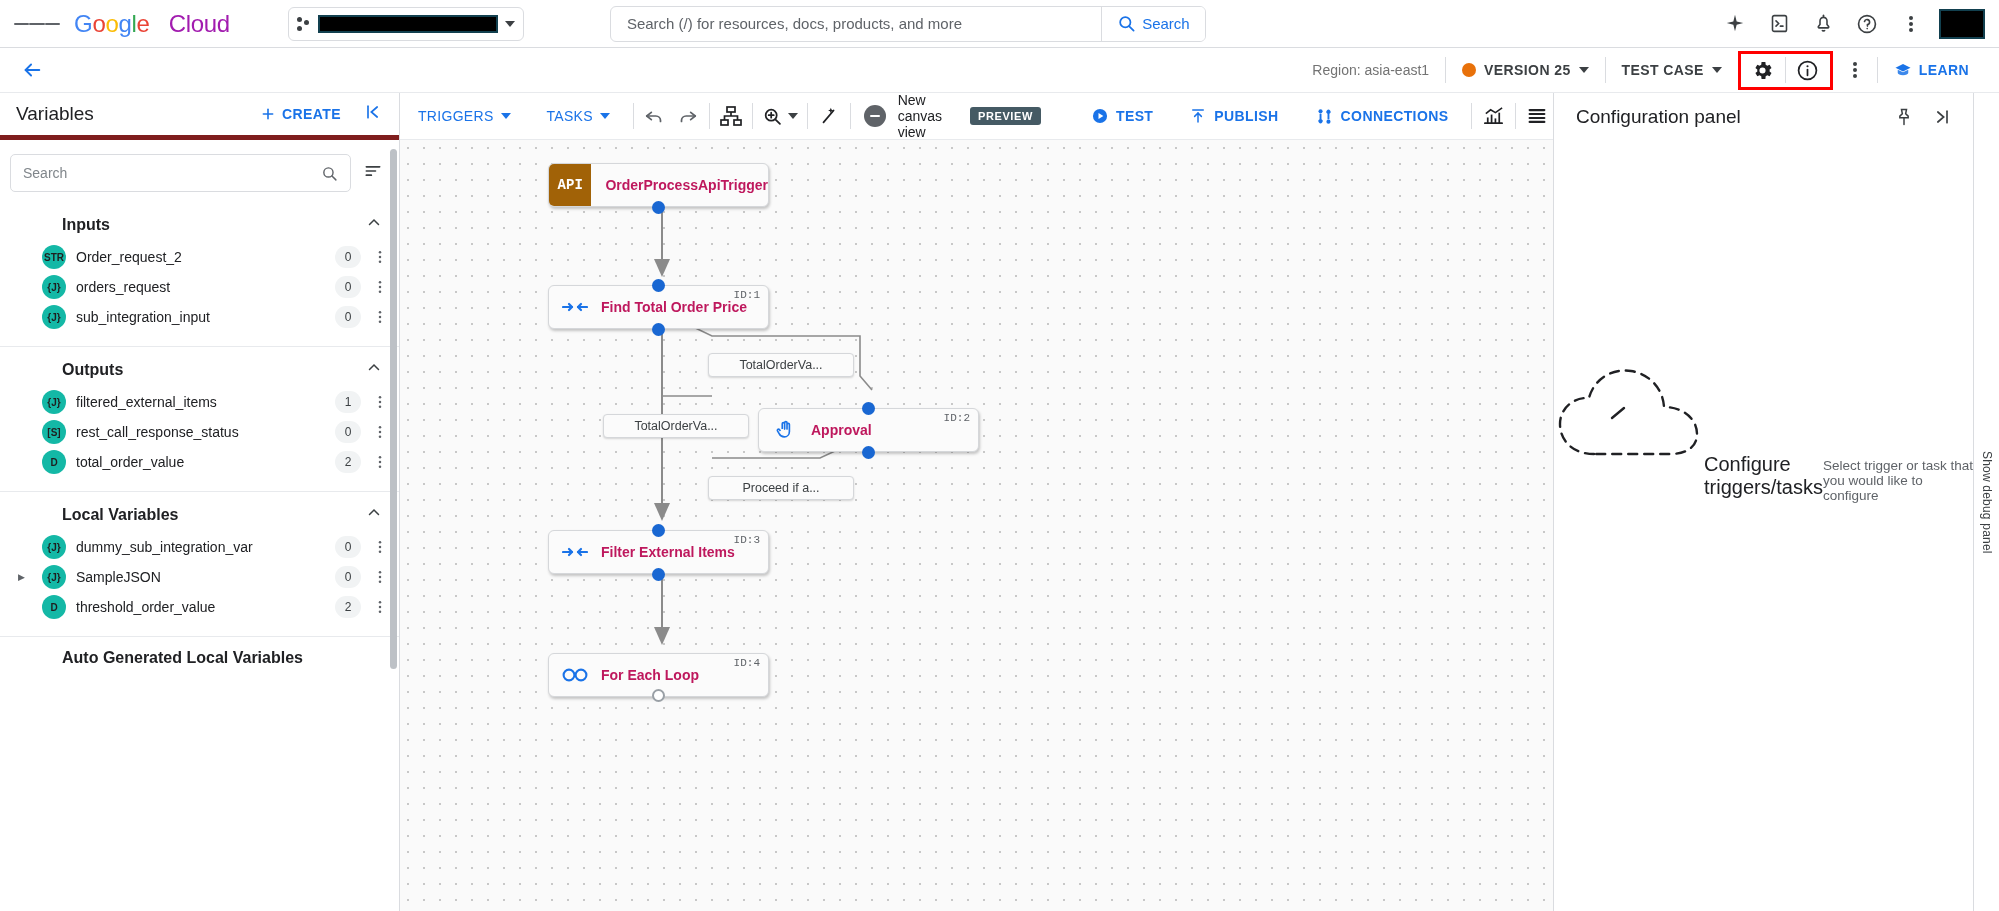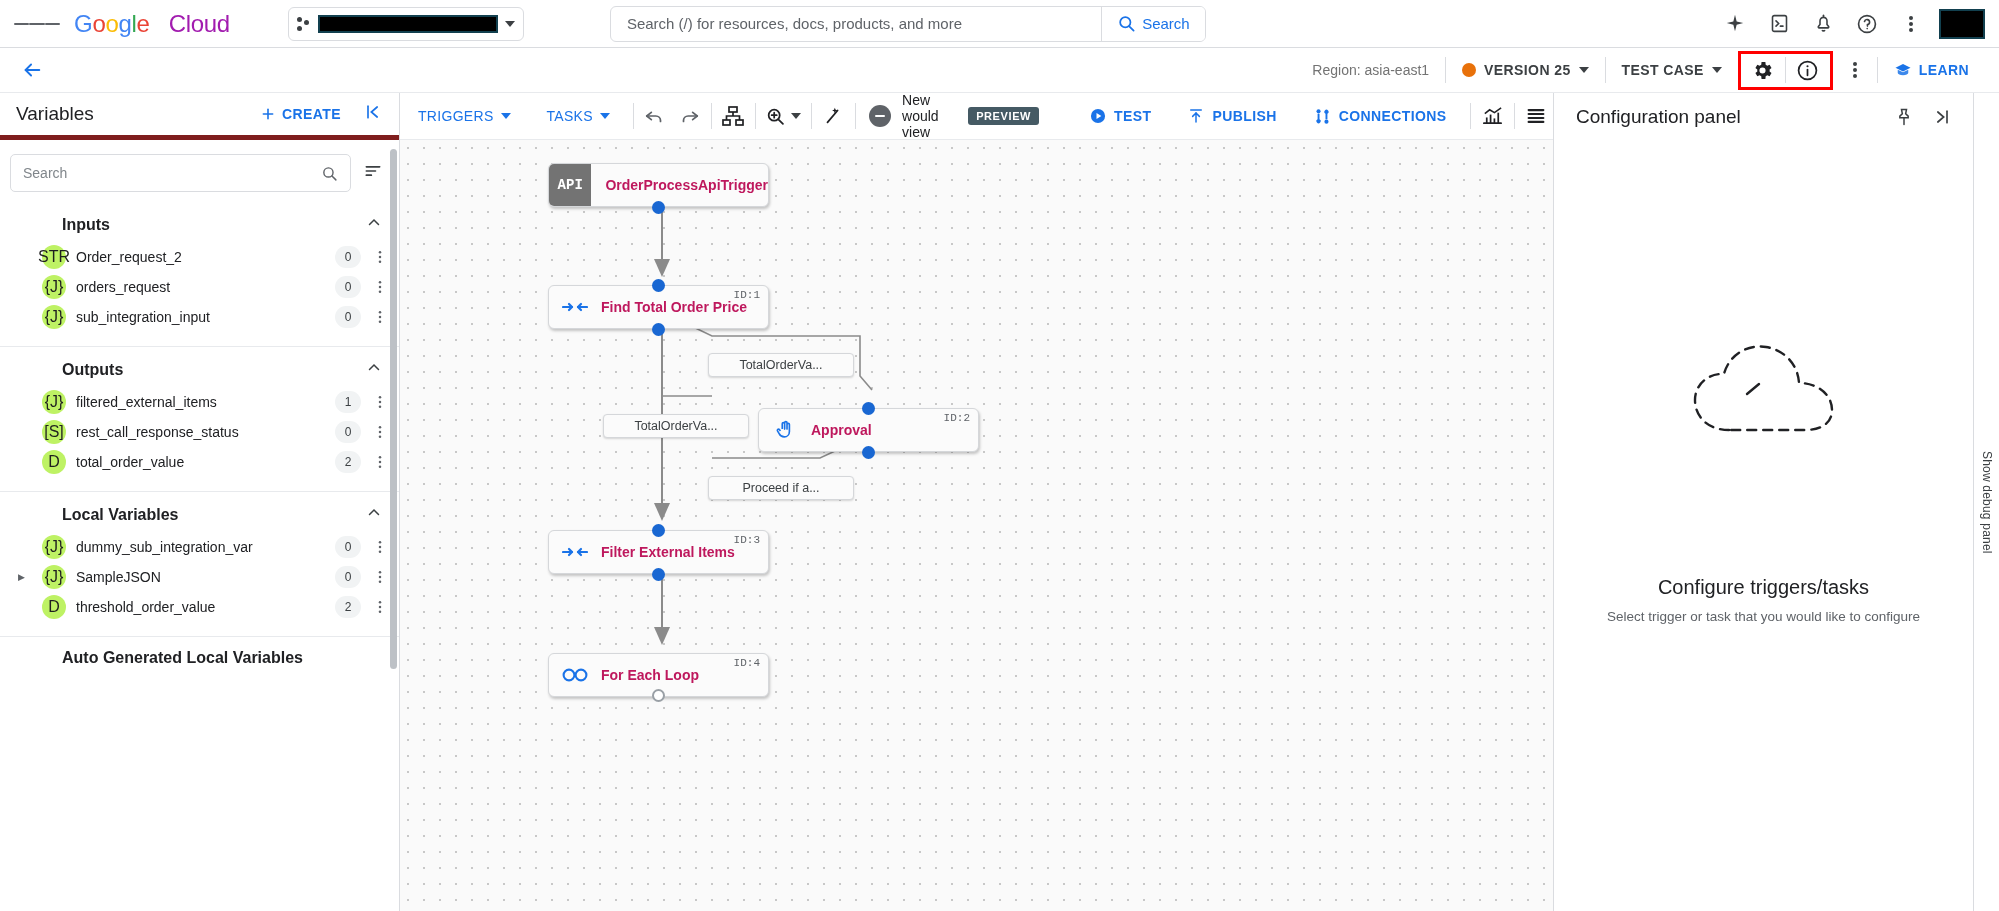--- a/index.html
+++ b/index.html
@@ -90,22 +90,22 @@
   .varsearch input::placeholder{color:#80868b;}
   .sorticon { color:#3c4043; cursor:pointer; }
   .varlist { flex:1; overflow:hidden; }
   .group { border-bottom:1px solid #e8eaed; padding-bottom: 14px;}
   .group:last-child{border-bottom:0;}
   .grouphead { display:flex;align-items:center;padding: 12px 16px 6px 18px; margin-left: 44px;}
   .grouphead h3 { font-size:16px;font-weight:700;color:#202124;}
   .chev { margin-left:auto; color:#3c4043; cursor:pointer; }
   .vrow { display:flex;align-items:center;height:30px;padding-left:18px;padding-right:10px;gap:10px;cursor:pointer;}
   .twisty { width:14px; color:#5f6368; font-size:9px; flex:0 0 14px;}
-  .vbadge { width:24px;height:24px;border-radius:50%;background:#bef264;color:#1f1f1f;
-            display:flex;align-items:center;justify-content:center;font-size:16px;font-weight:400;flex:0 0 24px;}
+  .vbadge { width:24px;height:24px;border-radius:50%;background:#14b8a6;color:#1f1f1f;
+            display:flex;align-items:center;justify-content:center;font-size:10px;font-weight:700;flex:0 0 24px;}
   .vname { font-size:14px;color:#202124;}
   .vcount { margin-left:auto; width:26px;height:22px;border-radius:11px;background:#f1f3f4;
             display:flex;align-items:center;justify-content:center;font-size:12px;color:#3c4043;}
   .vmenu { width:18px;display:flex;justify-content:center;cursor:pointer;}
   .scrollthumb { position:absolute; right:2px; top:56px; width:7px; height:520px; background:#bdc1c6; border-radius:4px;}
 
   
   .canvascol { flex:1; display:flex; flex-direction:column; min-width:0;}
   .ctoolbar { height:47px; display:flex; align-items:center; border-bottom:1px solid #e8eaed; background:#fff;}
   .tbtn { display:flex;align-items:center;gap:7px;padding:0 18px;height:100%;color:#1a73e8;font-size:14px;font-weight:500;letter-spacing:.3px;cursor:pointer;}
@@ -122,36 +122,36 @@
 
   .canvas { flex:1; position:relative; overflow:hidden;
     background-color:#fafafa;
     background-image: radial-gradient(#c8c8c8 1px, transparent 1px);
     background-size: 16px 16px; }
 
   .node { position:absolute; background:#fbfbfb; border:1px solid #d5d7da; border-radius:6px;
           box-shadow: 1px 2px 3px rgba(0,0,0,.22); display:flex; align-items:center; }
   .node .ntitle{ font-size:14px; font-weight:700; color:#be185d; }
   .node .nid{ position:absolute; top:3px; right:8px; font-size:11px; color:#5f6368; font-family:"Liberation Mono", monospace;}
-  .apichip { width:44px; height:100%; background:#737373; color:#fff; display:flex;align-items:center;justify-content:center;
+  .apichip { width:44px; height:100%; background:#a16207; color:#fff; display:flex;align-items:center;justify-content:center;
              font-family:"Liberation Mono", monospace; font-weight:700; font-size:14px; border-radius:5px 0 0 5px;}
   .nicon { width:52px; display:flex;align-items:center;justify-content:center; color:#1a73e8;}
   .port { position:absolute; width:13px;height:13px;border-radius:50%;background:#1967d2; border:0; }
   .port.hollow { background:#fff; border:2px solid #9aa0a6; }
   .edgelabel { position:absolute; background:#fbfbfb; border:1px solid #d5d7da; border-radius:4px;
                font-size:12.5px; color:#3c4043; display:flex;align-items:center;justify-content:center;
                box-shadow:0 1px 2px rgba(0,0,0,.15); }
 
   
   .cfgpanel { width: 420px; border-left:1px solid #dadce0; background:#fff; display:flex; flex-direction:column;}
   .cfghead { height:47px; display:flex;align-items:center;padding:0 0 0 22px; }
   .cfghead h2{font-size:19px;font-weight:400;color:#202124;}
   .cfgicons{margin-left:auto;display:flex;align-items:center;gap:4px;padding-right:14px;}
   .cfgic{width:34px;height:34px;display:flex;align-items:center;justify-content:center;color:#3c4043;cursor:pointer;}
-  .cfgbody{flex:1;display:flex;flex-direction:column;align-items:center;justify-content:center;padding-bottom:90px;}
+  .cfgbody{flex:1;display:flex;flex-direction:row;align-items:center;justify-content:center;padding-bottom:90px;}
   .cloudart{margin-bottom:130px;}
   .cfgtitle{font-size:20px;color:#202124;margin-bottom:10px;}
   .cfgsub{font-size:13.5px;color:#5f6368;}
 
   .rail { width: 26px; border-left:1px solid #dadce0; background:#fff; display:flex;align-items:center;justify-content:center;}
   .railtxt { writing-mode: vertical-rl; font-size:12px; color:#3c4043; letter-spacing:.2px; cursor:pointer; }
 </style>
 </head>
 <body>
 
@@ -515,21 +515,21 @@
         <svg width="22" height="22" viewBox="0 0 24 24" fill="none" stroke="#202124" stroke-width="1.9" stroke-linecap="round">
             <line x1="6" y1="19" x2="17" y2="6"></line>
             <path d="M14 3 l.9 2.1 L17 6 l-2.1.9 L14 9 l-.9-2.1 L11 6 l2.1-.9z" fill="#202124" stroke="none"></path>
           </svg>
       </div>
       <div class="tdiv"></div>
       <div class="newcanvas">
         <div class="toggle">
             <div class="knob"></div>
           </div>
-        <span class="nclabel">New would view</span>
+        <span class="nclabel">New canvas view</span>
         <span class="preview">PREVIEW</span>
       </div>
       <div class="tbtn strong" style="margin-left:32px">
         <svg width="18" height="18" viewBox="0 0 24 24" fill="#1a73e8">
             <circle cx="12" cy="12" r="9.4"></circle>
             <polygon points="10,8 16.5,12 10,16" fill="#fff"></polygon>
           </svg>
         <span>TEST</span>
       </div>
       <div class="tbtn strong">

